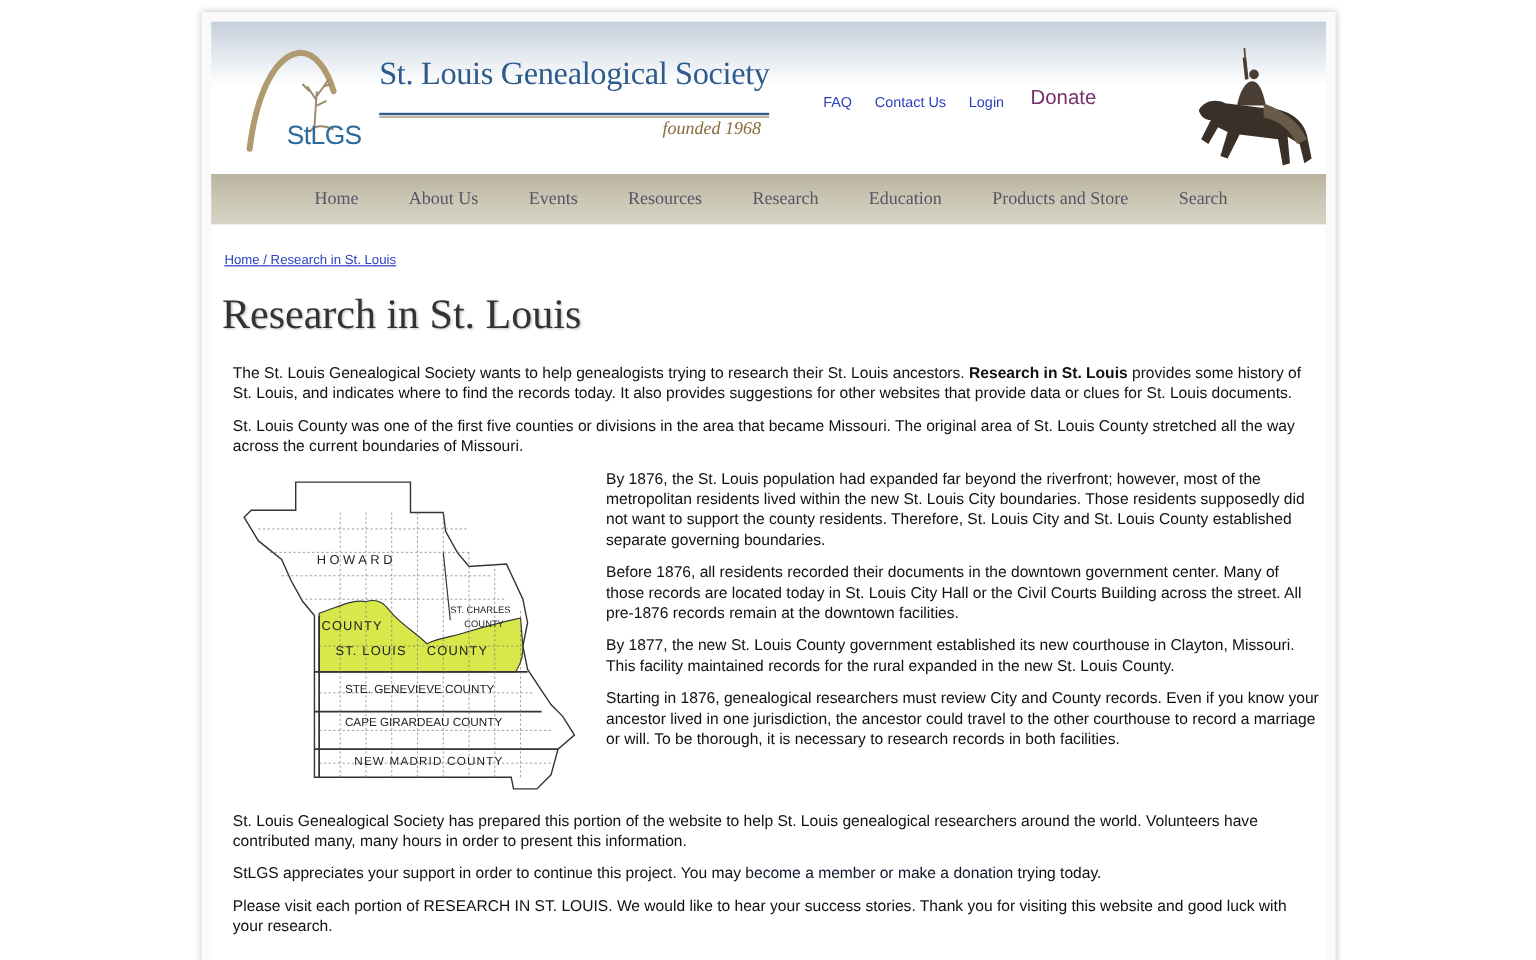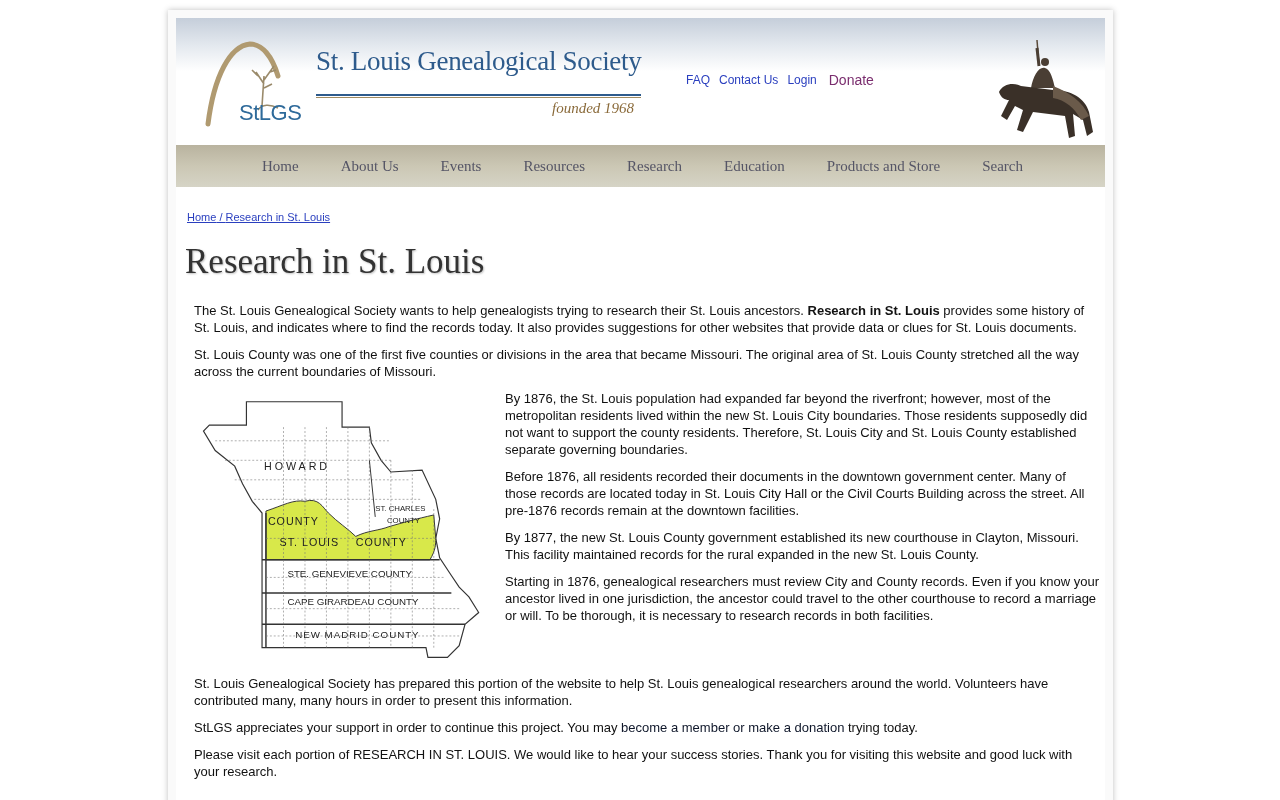--- a/index.html
+++ b/index.html
@@ -26,23 +26,23 @@
     .site-title {
       position: absolute; left: 140px; top: 28px; font-family: "Liberation Serif", serif;
       font-size: 27px; color: #2e5b8c; letter-spacing: -0.3px; white-space: nowrap;
     }
     .title-rule1 { position: absolute; left: 140px; top: 76px; width: 325px; height: 2px; background: #2e5b8c; }
     .title-rule2 { position: absolute; left: 140px; top: 79px; width: 325px; height: 1px; background: #a08a60; }
     .founded {
       position: absolute; left: 376px; top: 82px; font-family: "Liberation Serif", serif;
       font-style: italic; font-size: 15px; color: #8a6a3a; white-space: nowrap;
     }
-    .toplinks { position: absolute; left: 510px; top: 54px; display: flex; align-items: center; gap: 9px; }
+    .toplinks { position: absolute; left: 510px; top: 54px; display: flex; align-items: flex-end; gap: 19px; }
     .toplinks a { font-size: 12px; color: #2a3fbf; text-decoration: none; }
-    .toplinks a.donate { font-size: 14px; color: #7a2d6e; margin-left: 3px; }
+    .toplinks a.donate { font-size: 17px; color: #7a2d6e; margin-left: 3px; }
     .statue { position: absolute; right: 2px; top: 18px; width: 110px; height: 108px; }
 
     .nav {
       height: 42px; display: flex; align-items: center; justify-content: center;
       background: linear-gradient(to bottom, #b9b39f 0%, #cbc7b4 50%, #d6d4c6 100%);
       padding-left: 0;
     }
     .nav ul { list-style: none; display: flex; gap: 0; margin-left: 4px; }
     .nav li { font-family: "Liberation Serif", serif; font-size: 15px; color: #5a5a6a; }
     .nav li a { color: #555566; text-decoration: none; display: block; padding: 0 21px; }

